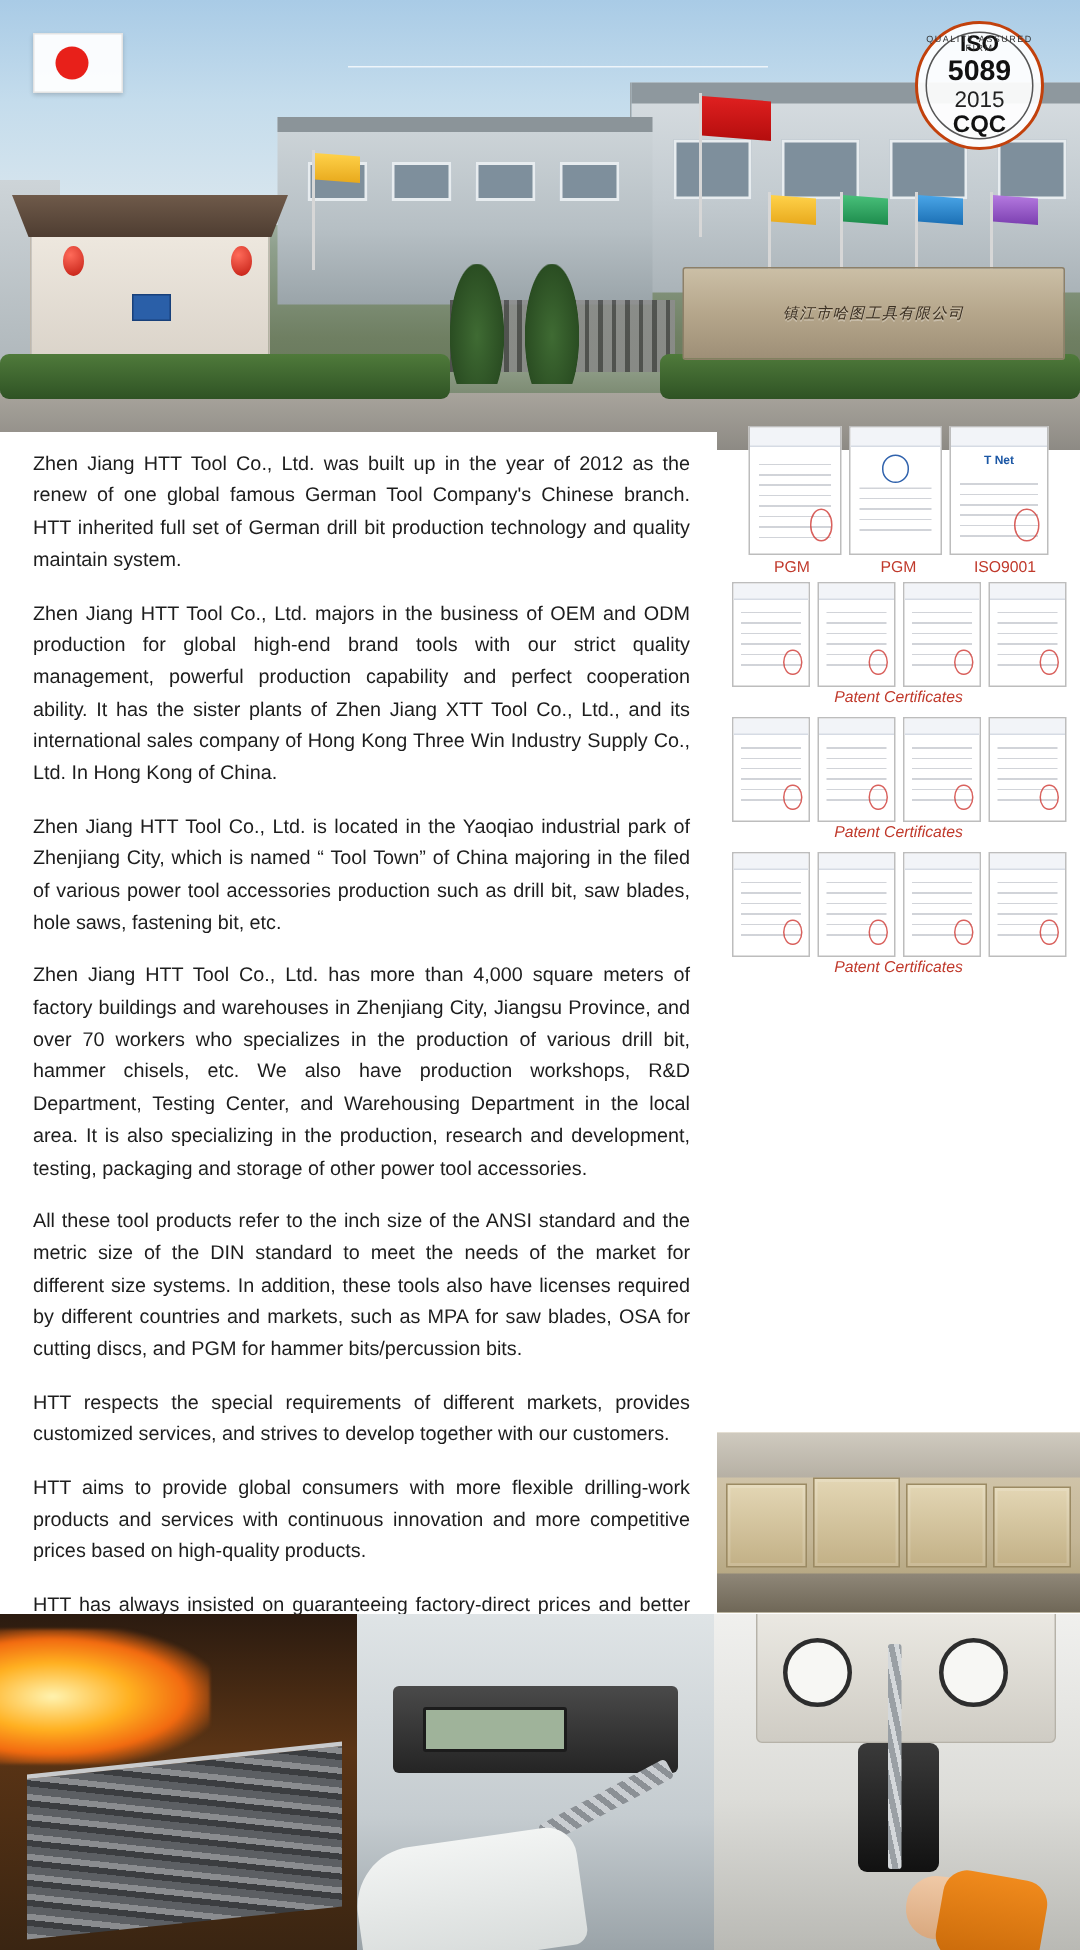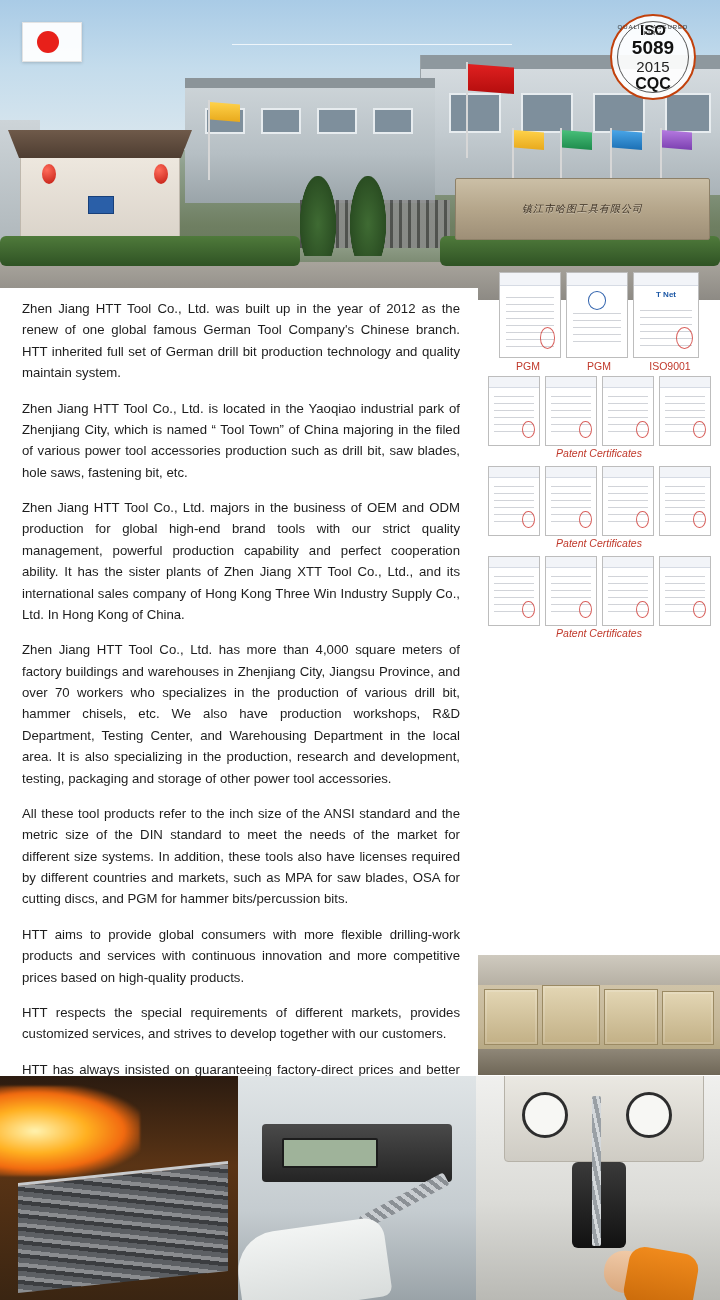--- a/index.html
+++ b/index.html
@@ -177,21 +177,21 @@
     margin: 0 0 14px 0;
     font-size: 13.2px;
     line-height: 1.62;
     color: #1d1d1d;
     text-align: justify;
     font-family: "Liberation Sans", sans-serif;
   }
 
   
   .cert-col {
-    position: absolute; left: 478px; top: 272px; width: 242px;
+    position: absolute; left: 478px; top: 284px; width: 242px;
   }
   .cert-row {
     display: flex; justify-content: center; gap: 5px;
     padding: 0 6px;
   }
   .cert {
     background: #fff; border: 1px solid #bdbdbd;
     position: relative; overflow: hidden;
   }
   .cert .hdr {
@@ -418,26 +418,26 @@
     <div class="ring"></div>
     <div class="iso-arc">QUALITY ASSURED FIRM</div>
     <div class="t1">ISO</div>
     <div class="t2">5089</div>
     <div class="t3">2015</div>
     <div class="t4">CQC</div>
   </div>
 
   <div class="text-col">
     <p>Zhen Jiang HTT Tool Co., Ltd. was built up in the year of 2012 as the renew of one global famous German Tool Company's Chinese branch. HTT inherited full set of German drill bit production technology and quality maintain system.</p>
+    <p>Zhen Jiang HTT Tool Co., Ltd. majors in the business of OEM and ODM production for global high-end brand tools with our strict quality management, powerful production capability and perfect cooperation ability. It has the sister plants of Zhen Jiang XTT Tool Co., Ltd., and its international sales company of Hong Kong Three Win Industry Supply Co., Ltd. In Hong Kong of China.</p>
     <p>Zhen Jiang HTT Tool Co., Ltd. is located in the Yaoqiao industrial park of Zhenjiang City, which is named “ Tool Town” of China majoring in the filed of various power tool accessories production such as drill bit, saw blades, hole saws, fastening bit, etc.</p>
-    <p>Zhen Jiang HTT Tool Co., Ltd. majors in the business of OEM and ODM production for global high-end brand tools with our strict quality management, powerful production capability and perfect cooperation ability. It has the sister plants of Zhen Jiang XTT Tool Co., Ltd., and its international sales company of Hong Kong Three Win Industry Supply Co., Ltd. In Hong Kong of China.</p>
     <p>Zhen Jiang HTT Tool Co., Ltd. has more than 4,000 square meters of factory buildings and warehouses in Zhenjiang City, Jiangsu Province, and over 70 workers who specializes in the production of various drill bit, hammer chisels, etc. We also have production workshops, R&amp;D Department, Testing Center, and Warehousing Department in the local area. It is also specializing in the production, research and development, testing, packaging and storage of other power tool accessories.</p>
     <p>All these tool products refer to the inch size of the ANSI standard and the metric size of the DIN standard to meet the needs of the market for different size systems. In addition, these tools also have licenses required by different countries and markets, such as MPA for saw blades, OSA for cutting discs, and PGM for hammer bits/percussion bits.</p>
+    <p>HTT respects the special requirements of different markets, provides customized services, and strives to develop together with our customers.</p>
     <p>HTT aims to provide global consumers with more flexible drilling-work products and services with continuous innovation and more competitive prices based on high-quality products.</p>
-    <p>HTT respects the special requirements of different markets, provides customized services, and strives to develop together with our customers.</p>
     <p>HTT has always insisted on guaranteeing factory-direct prices and better service to every customer from all over the world.</p>
   </div>
 
   <div class="cert-col">
 
     <div class="cert-group">
       <div class="cert-row">
         <div class="cert big">
           <div class="hdr"></div>
           <div class="lines"></div>

